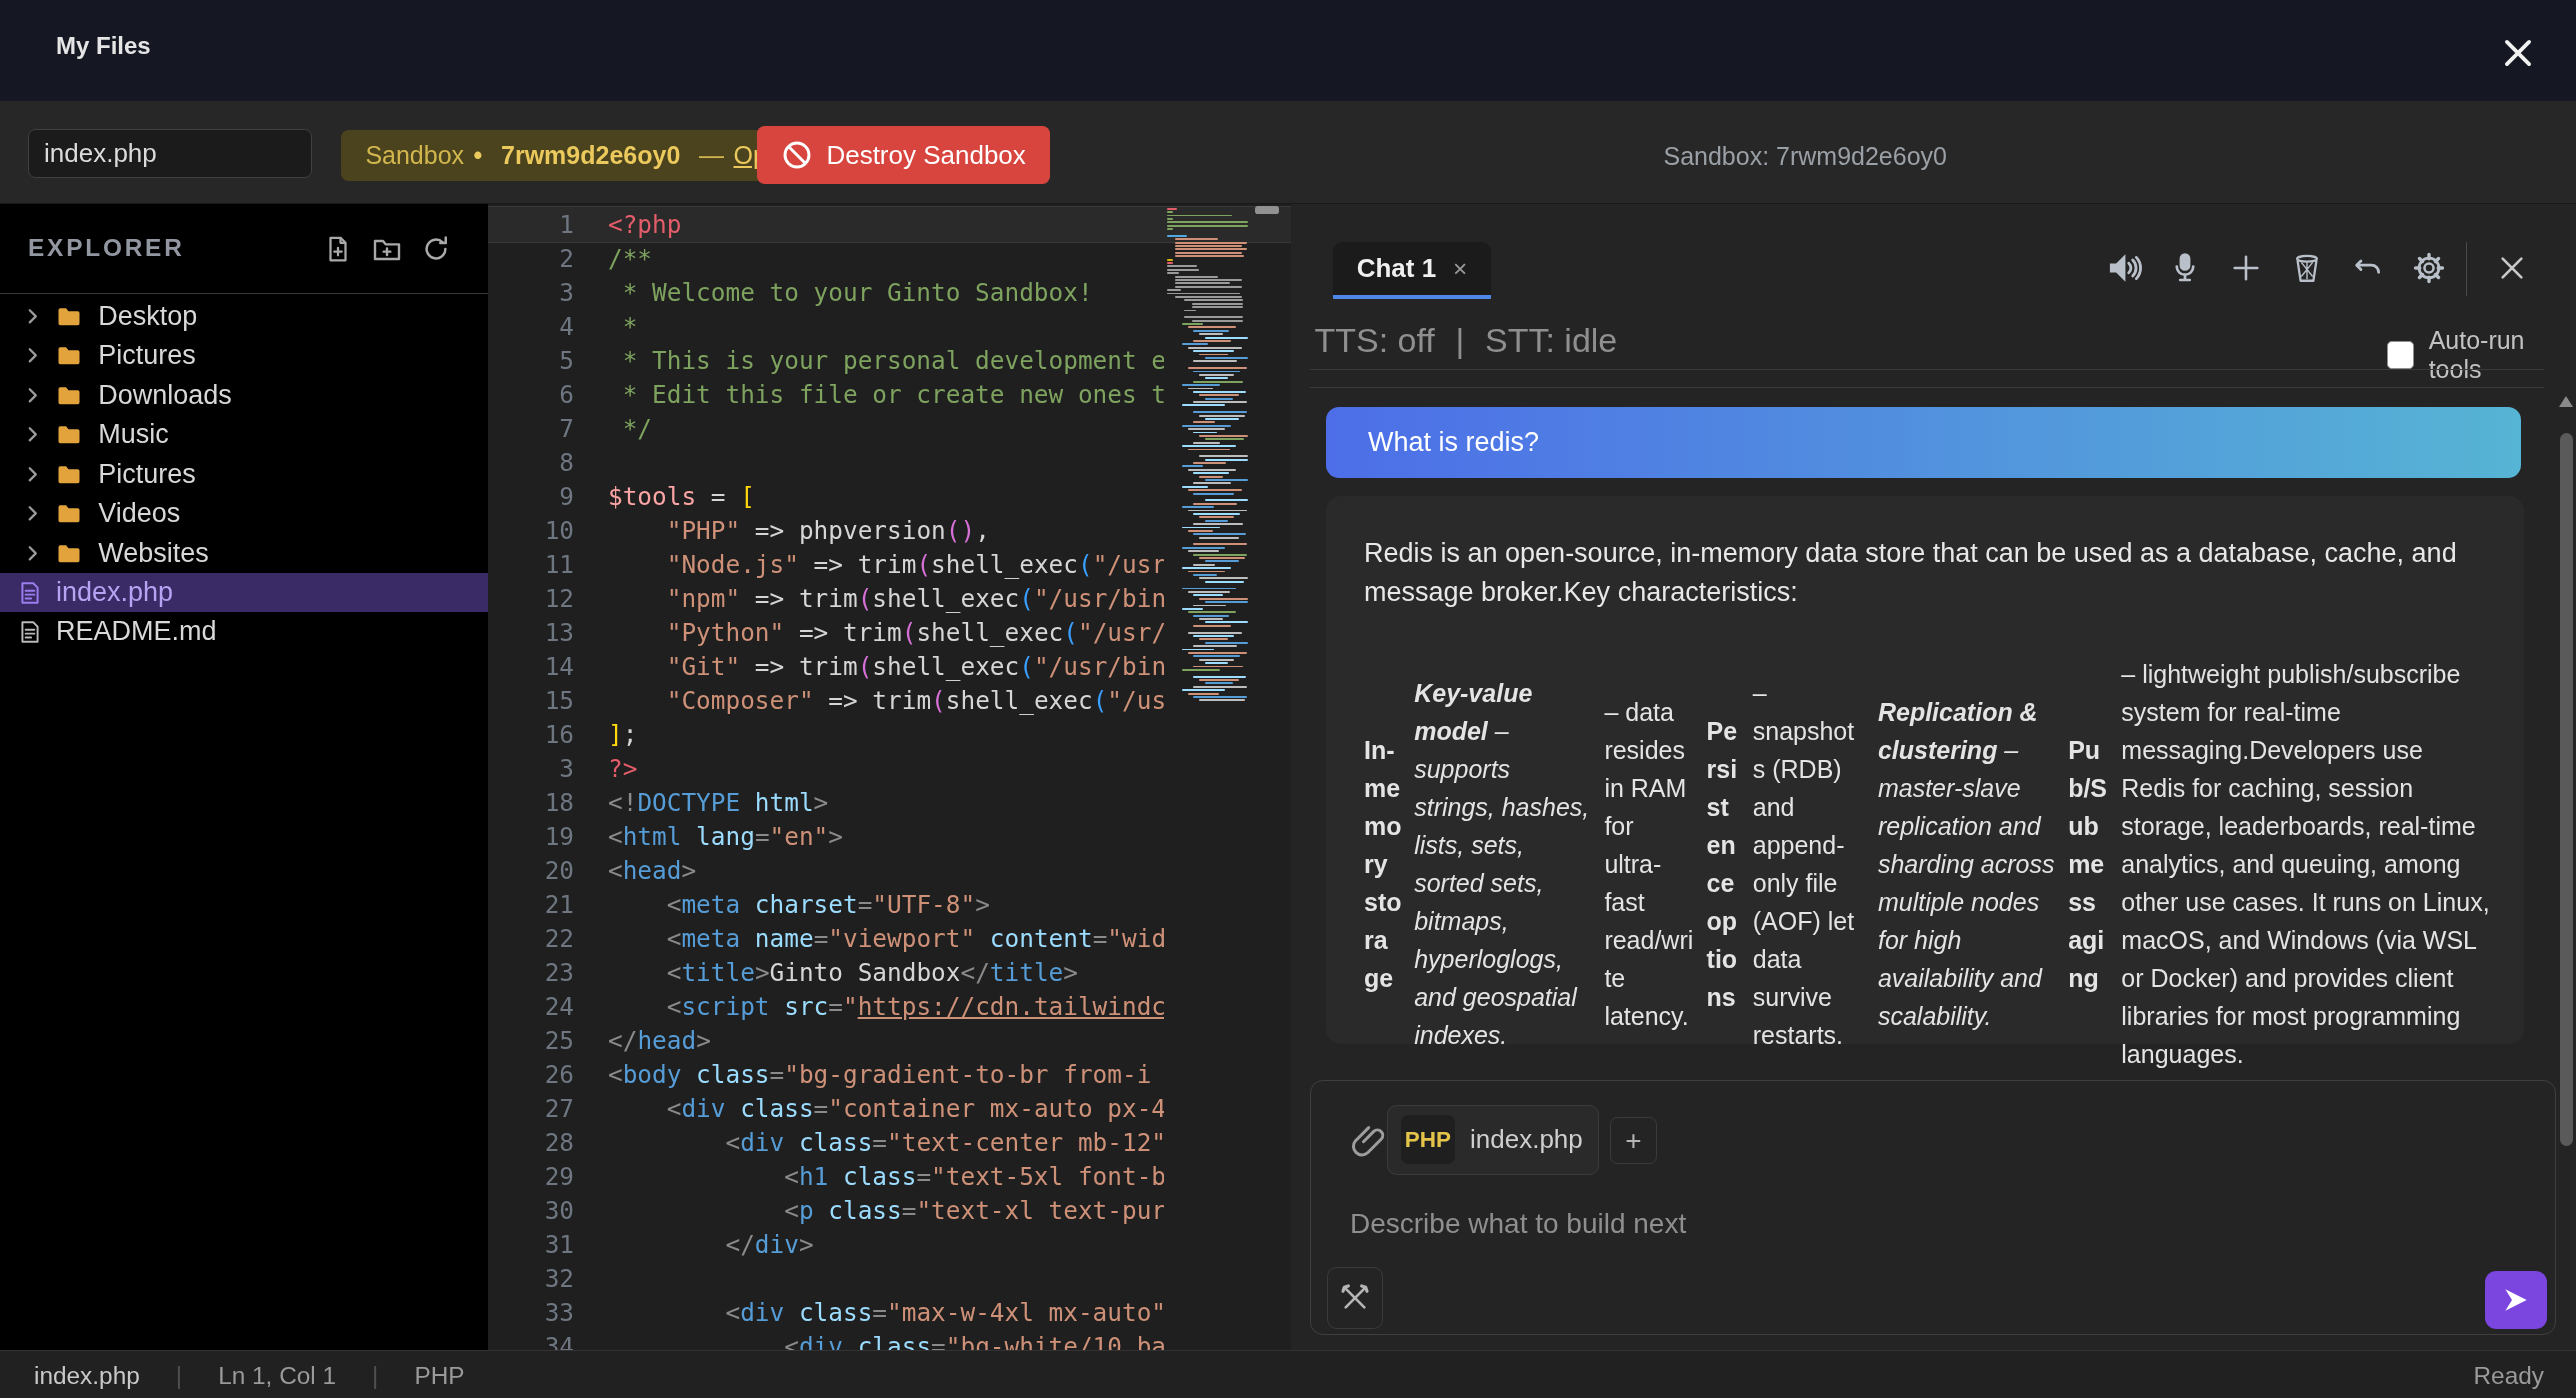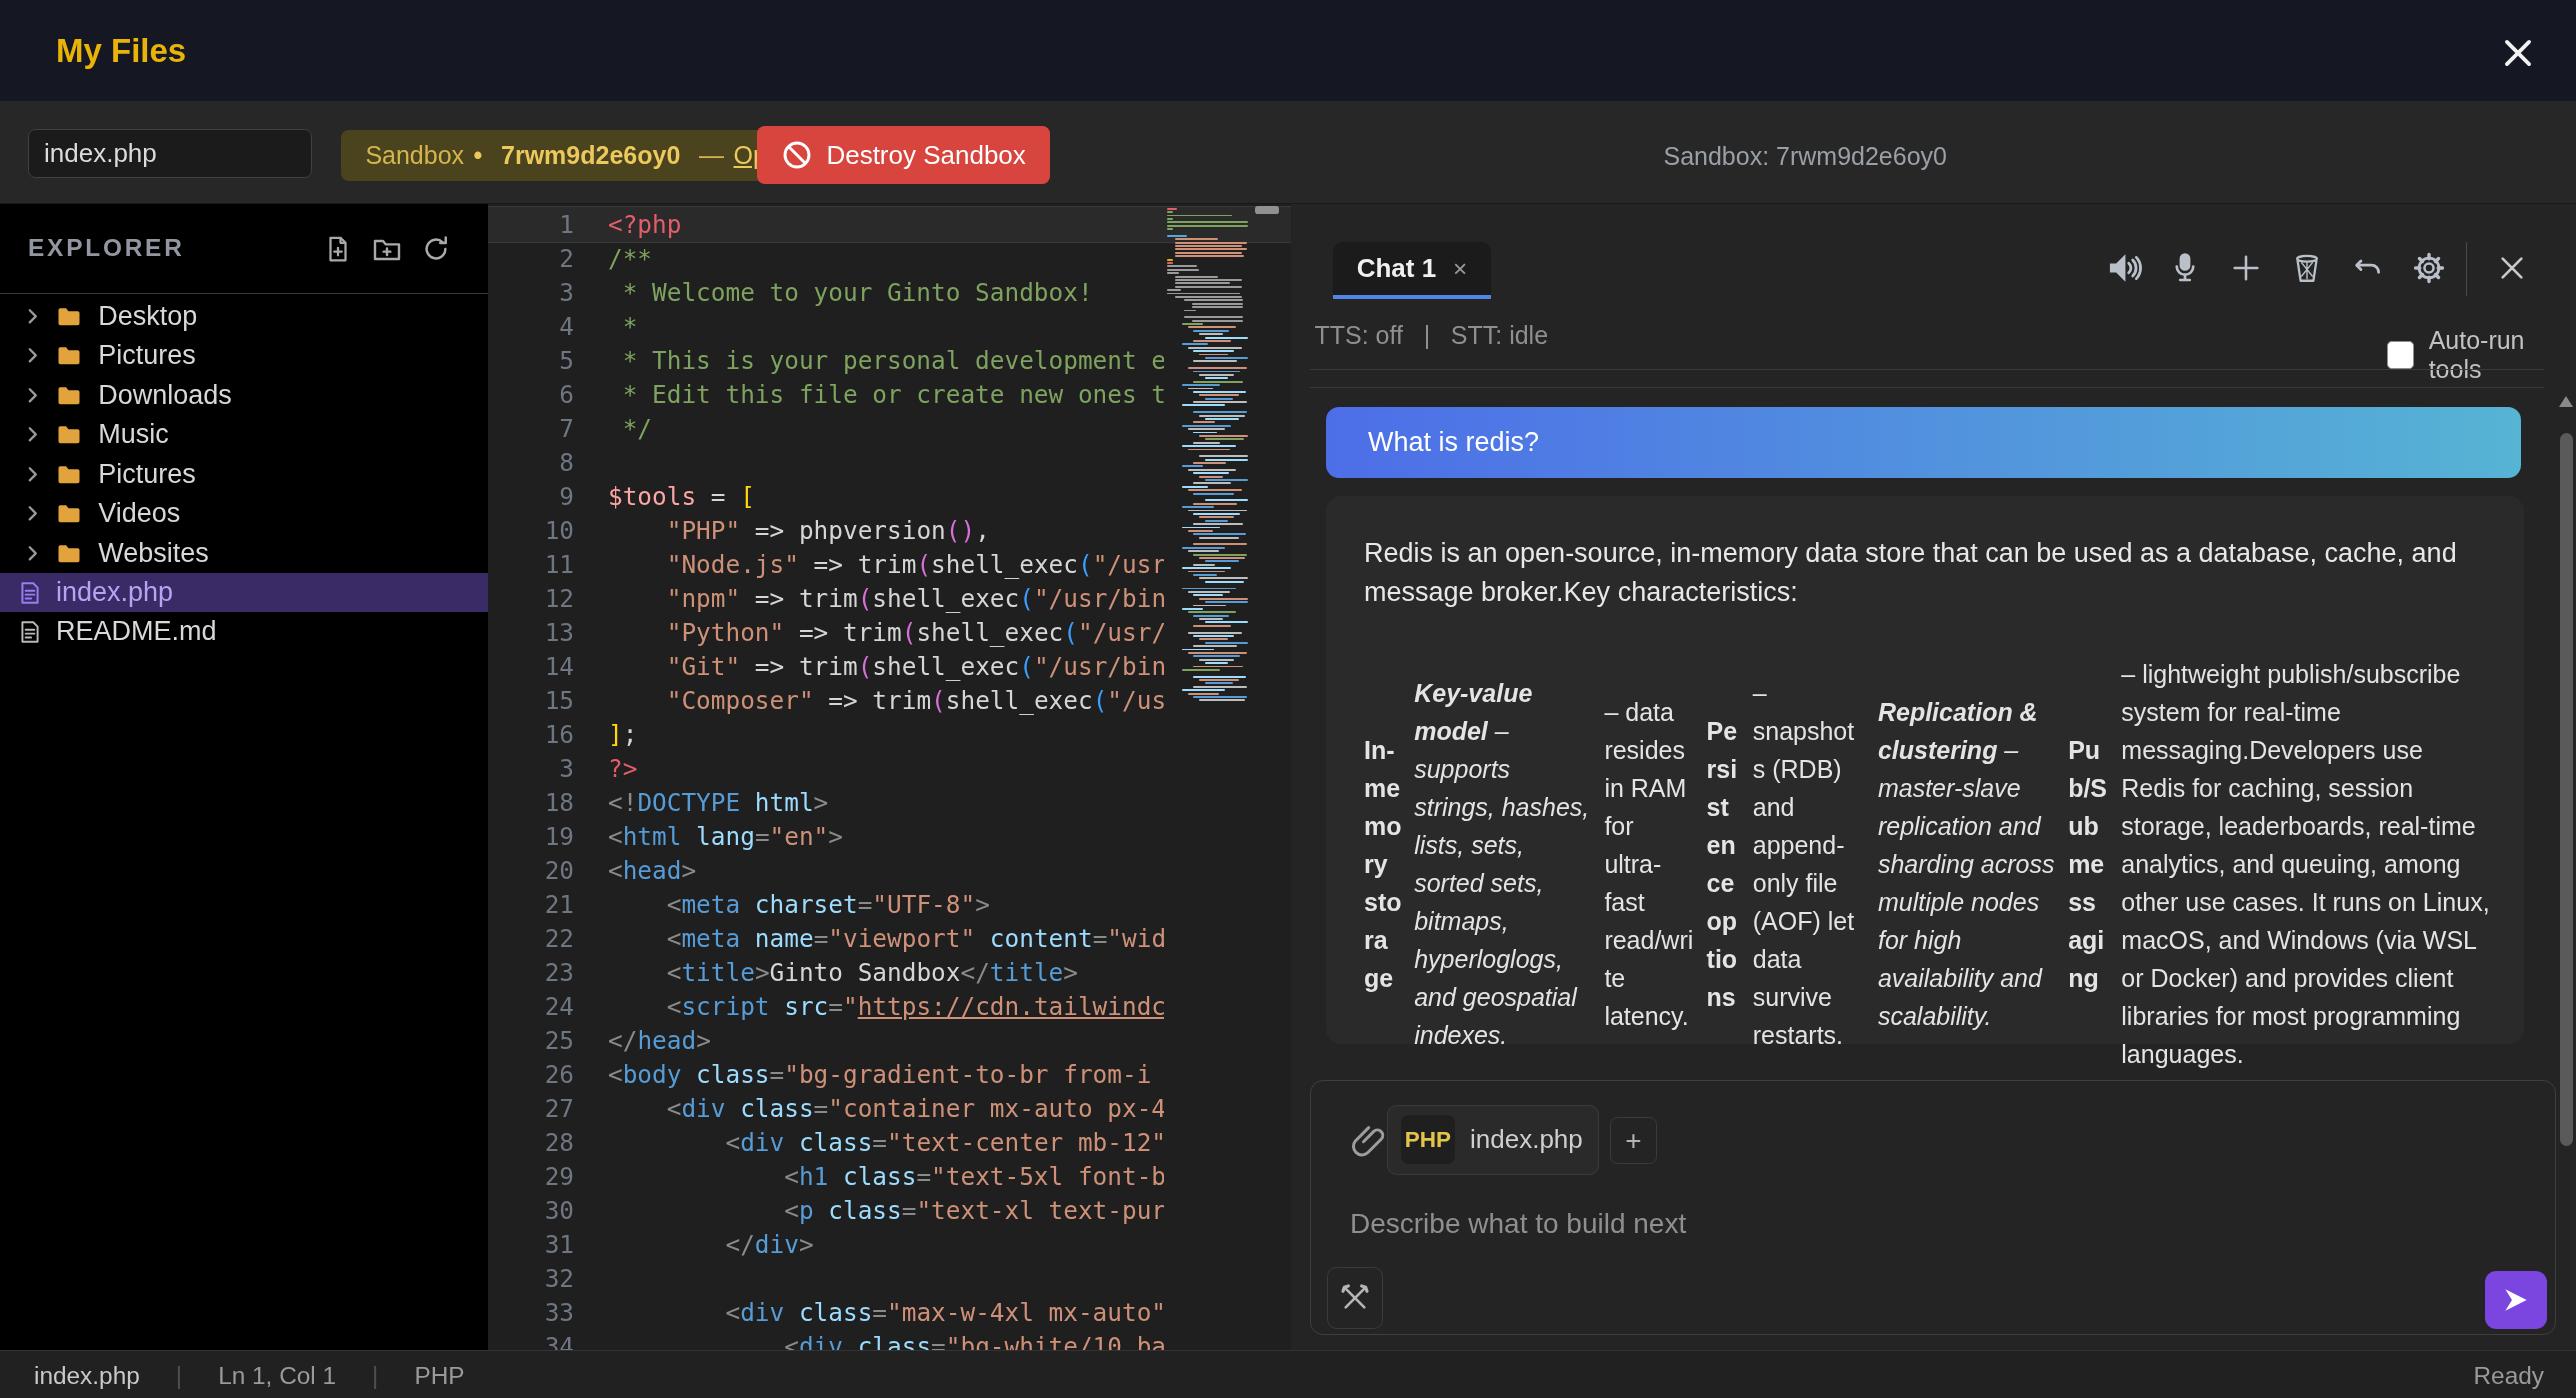--- a/index.html
+++ b/index.html
@@ -3,21 +3,21 @@
 <meta charset="utf-8">
 <style>
   html,body{margin:0;padding:0;background:#1b1b1b;}
   body{width:2576px;height:1399px;position:relative;overflow:hidden;
        font-family:"Liberation Sans","DejaVu Sans",sans-serif;color:#d6d6d6;}
   .abs{position:absolute;}
   svg{display:block;}
 
   
   #titlebar{left:0;top:0;width:2576px;height:101px;background:#151823;}
-  #titlebar .title{position:absolute;left:56px;top:32px;font-size:33px;font-weight:bold;color:#eab308;}
+  #titlebar .title{position:absolute;left:56px;top:32px;font-size:24px;font-weight:bold;color:#e5e5e5;}
   #titlebar .close{position:absolute;left:2493px;top:28px;width:49px;height:49px;display:flex;
                    align-items:center;justify-content:center;color:#f2f2f2;cursor:pointer;}
 
   
   #toolbar{left:0;top:101px;width:2576px;height:102px;background:#272727;border-bottom:0.9px solid #191919;}
   #filename-input{position:absolute;left:28px;top:28px;width:252px;height:47px;background:#1b1b1b;
       border:0.9px solid #414141;border-radius:7.5px;color:#dcdcdc;font-size:26px;padding:0 15px;
       font-family:inherit;outline:none;}
   #sandbox-badge{position:absolute;left:341px;top:29px;height:51px;background:#4a431e;border-radius:7.5px;
       display:flex;align-items:center;padding:0 24.4px;font-size:25px;color:#d3b74e;white-space:nowrap;}
@@ -73,21 +73,21 @@
   
   #chat{left:1291px;top:204px;width:1285px;height:1146px;background:#242424;}
   #chat-tab{position:absolute;left:42px;top:38px;width:158px;height:53px;background:#1b1b1b;
       border-radius:9.4px 9.4px 0 0;border-bottom:4.7px solid #4f86e8;display:flex;align-items:center;
       justify-content:center;gap:17px;cursor:pointer;}
   #chat-tab .tlabel{font-size:26px;font-weight:bold;color:#f0f0f0;}
   #chat-tab .tclose{color:#9a9a9a;font-size:24.4px;}
   .chat-hicon{position:absolute;top:43px;width:41px;height:41px;display:flex;align-items:center;
       justify-content:center;color:#b9c0c9;cursor:pointer;}
   #chat-hdivider{position:absolute;left:1175px;top:38px;width:0.9px;height:54px;background:#4a4a4a;}
-  #tts-row{position:absolute;left:23.5px;top:117px;font-size:25px;color:#8f8f8f;display:flex;gap:20.7px;text-align:right;}
+  #tts-row{position:absolute;left:23.5px;top:117px;font-size:34px;color:#8f8f8f;display:flex;gap:20.7px;text-align:right;}
   #autorun{position:absolute;left:1096px;top:122px;display:flex;align-items:center;gap:15px;cursor:pointer;}
   #autorun .box{width:26px;height:26px;background:#ffffff;border:1.9px solid #8f8f8f;border-radius:4.7px;}
   #autorun .albl{font-size:25px;color:#c2c2c2;}
   #chat-div1{position:absolute;left:19px;top:165px;width:1234px;height:0.9px;background:#3a3a3a;}
   #chat-div2{position:absolute;left:19px;top:183px;width:1234px;height:0.9px;background:#3a3a3a;}
 
   #user-bubble{position:absolute;left:35px;top:203px;width:1195px;height:71px;border-radius:13px;
       background:linear-gradient(90deg,#4d6ee8,#56b4d4);display:flex;align-items:center;}
   #user-bubble .ubtext{margin-left:42px;font-size:27px;color:#ffffff;}
 

